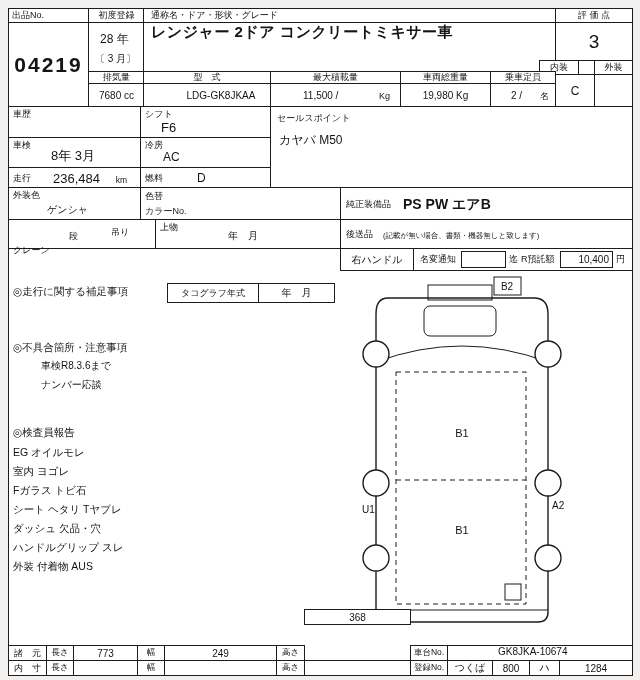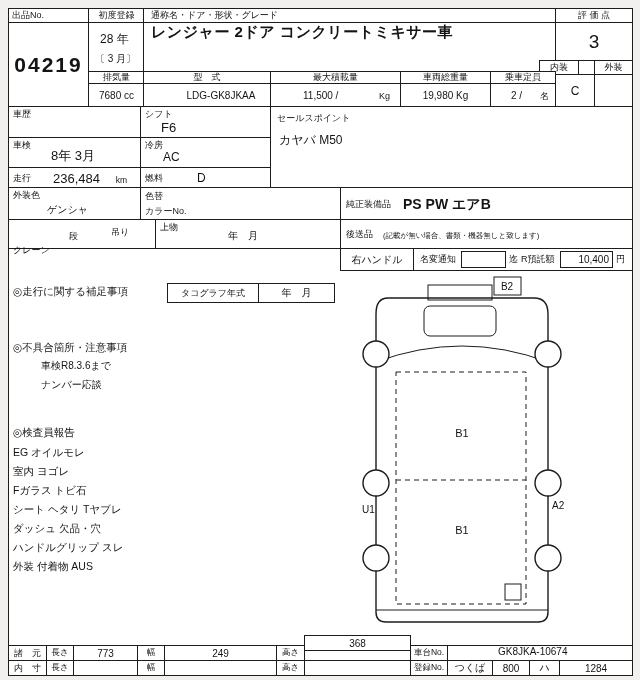--- a/index.html
+++ b/index.html
@@ -226,21 +226,21 @@
   </div>
   <div class="c ctr" style="left:137px;top:645px;width:28px;height:16px">
     <span class="f8">幅</span>
   </div>
   <div class="c ctr" style="left:164px;top:645px;width:113px;height:16px">
     <span class="f10">249</span>
   </div>
   <div class="c ctr" style="left:276px;top:645px;width:29px;height:16px">
     <span class="f8">高さ</span>
   </div>
-  <div class="c ctr" style="left:304px;top:635px;width:107px;height:16px">
+  <div class="c ctr" style="left:304px;top:609px;width:107px;height:16px">
     <span class="f10">368</span>
   </div>
   <div class="c ctr" style="left:410px;top:645px;width:38px;height:16px">
     <span class="f8">車台No.</span>
   </div>
   <div class="c lft" style="left:447px;top:645px;width:186px;height:16px;padding-left:22px">
     <span class="f11">GK8JKA-10674</span>
   </div>
 
   <div class="c ctr" style="left:8px;top:660px;width:39px;height:16px">

